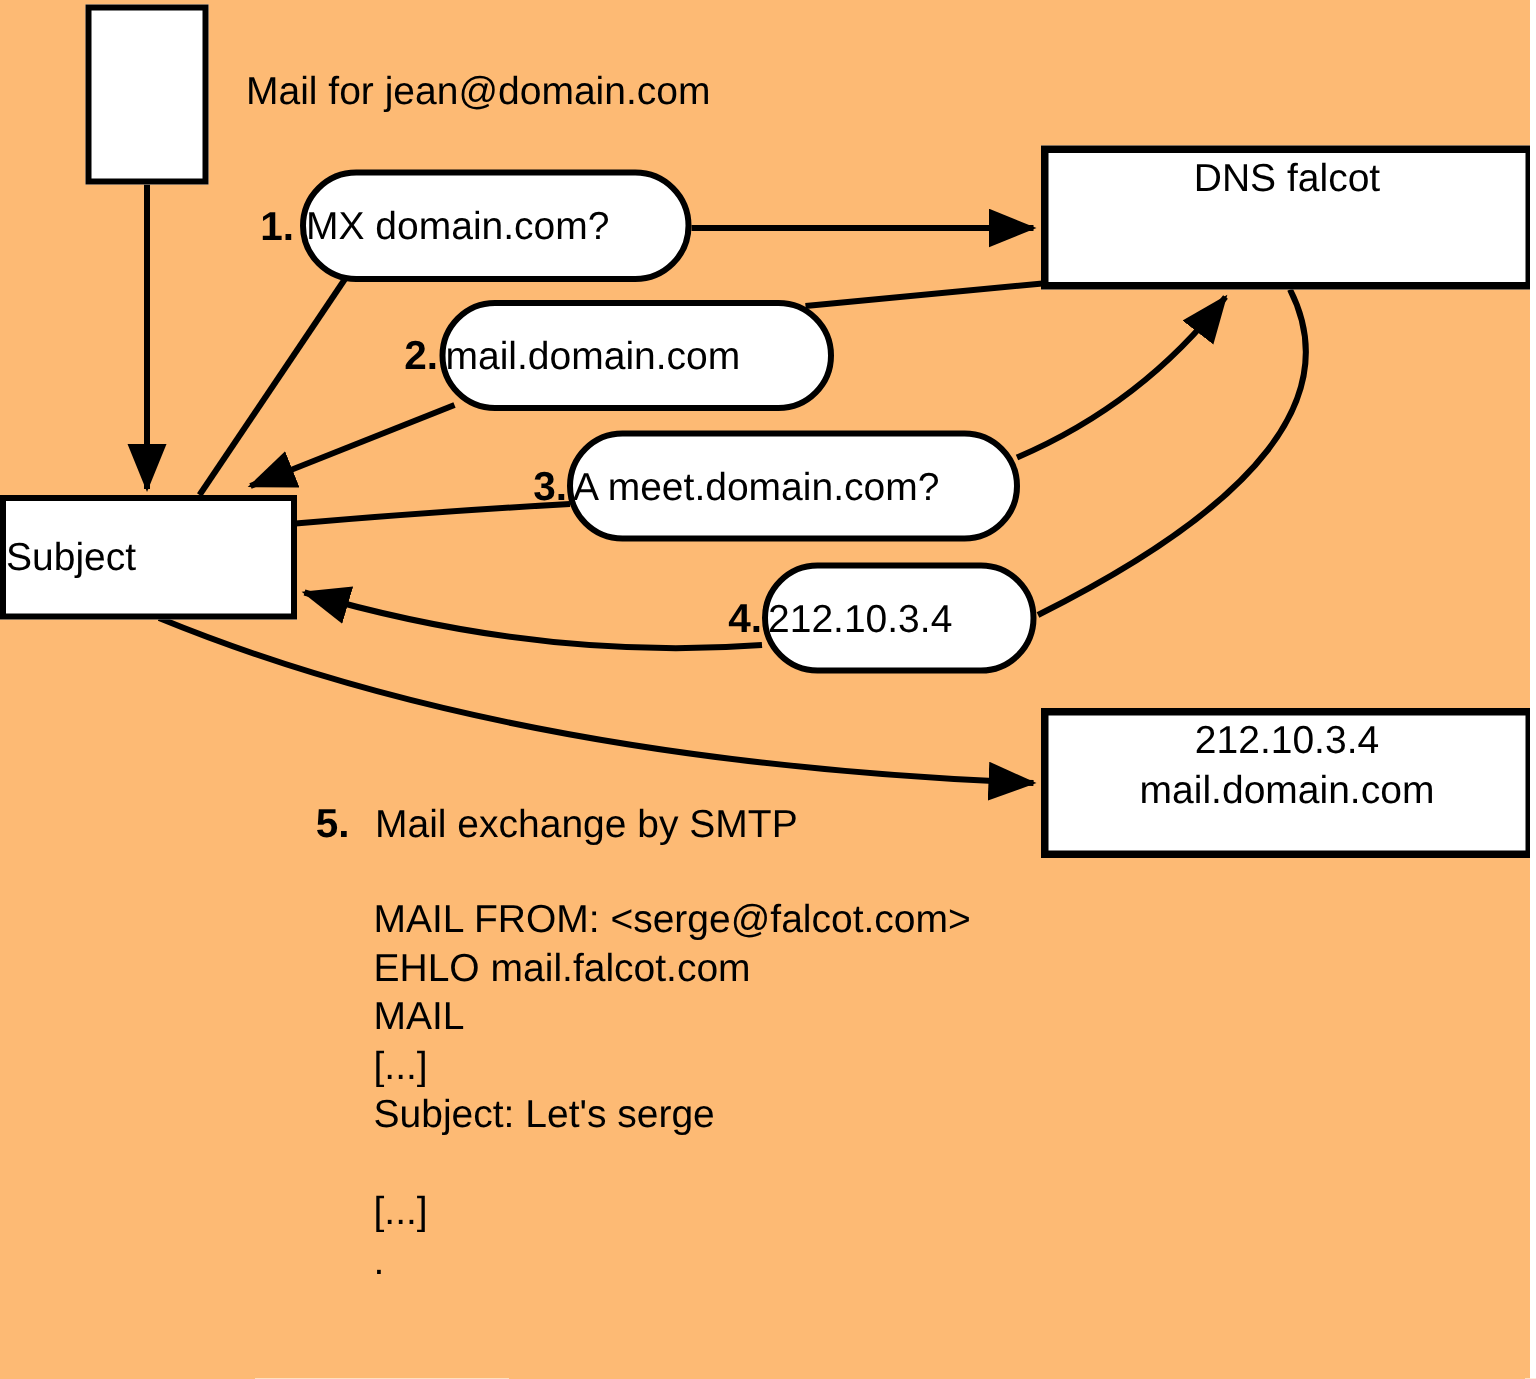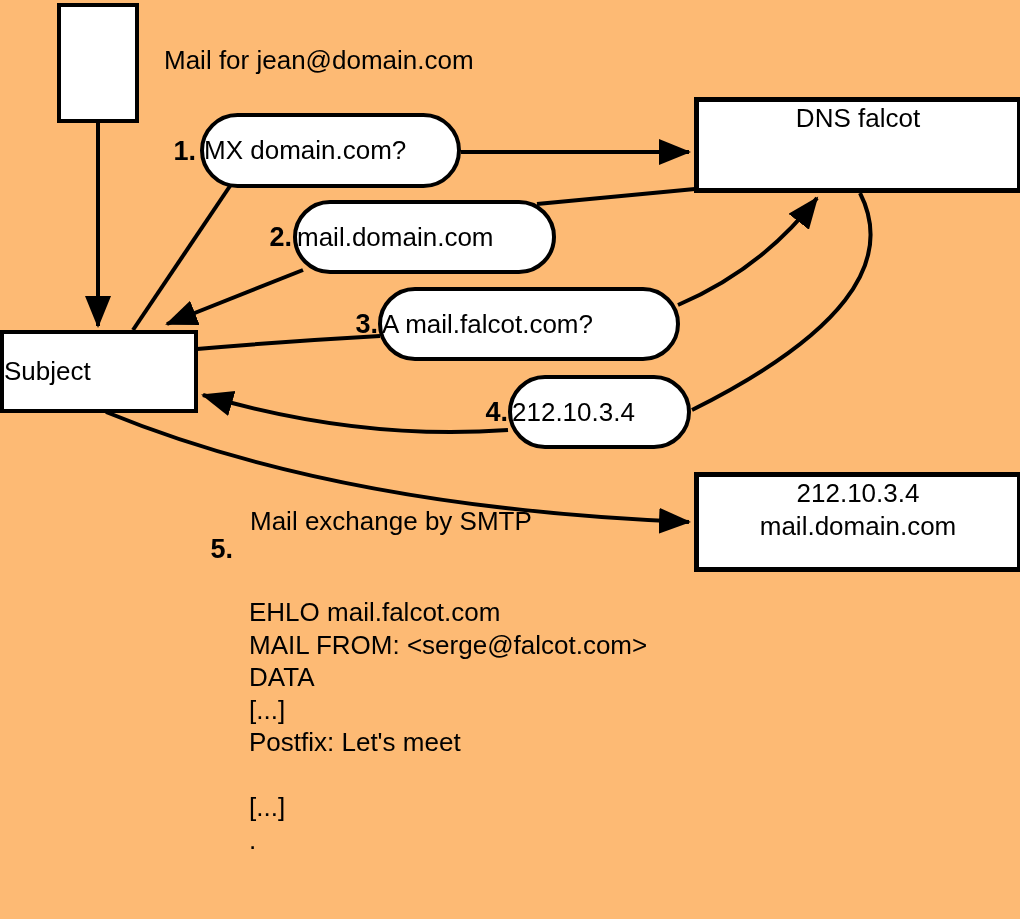--- a/index.html
+++ b/index.html
@@ -104,35 +104,35 @@
     <span>MX domain.com?</span>
   </div>
 
   <div class="num" style="left:242px; top:220px;">2.</div>
   <div class="node pill" style="left:293px; top:200px; width:263px; height:74px;">
     <span>mail.domain.com</span>
   </div>
 
   <div class="num" style="left:328px; top:307px;">3.</div>
   <div class="node pill" style="left:378px; top:287px; width:302px; height:74px;">
-    <span>A mail.falcot.com?</span>
+    <span>A meet.domain.com?</span>
   </div>
 
   <div class="num" style="left:458px; top:395px;">4.</div>
   <div class="node pill" style="left:508px; top:375px; width:183px; height:74px;">
     <span>212.10.3.4</span>
   </div>
 
   <div class="num" style="left:183px; top:532px;">5.</div>
-  <div class="step5-label" style="left:250px; top:504px;">Mail exchange by SMTP</div>
+  <div class="step5-label" style="left:250px; top:532px;">Mail exchange by SMTP</div>
 
   <div class="smtp">
+    <div class="smtp-line">MAIL FROM: &lt;serge@falcot.com&gt;</div>
     <div class="smtp-line">EHLO mail.falcot.com</div>
-    <div class="smtp-line">MAIL FROM: &lt;serge@falcot.com&gt;</div>
-    <div class="smtp-line">DATA</div>
+    <div class="smtp-line">MAIL</div>
     <div class="smtp-line">[...]</div>
-    <div class="smtp-line">Postfix: Let's meet</div>
+    <div class="smtp-line">Subject: Let's serge</div>
     <div class="smtp-line"></div>
     <div class="smtp-line">[...]</div>
     <div class="smtp-line">.</div>
   </div>
 
 </div>
 
 </body></html>

